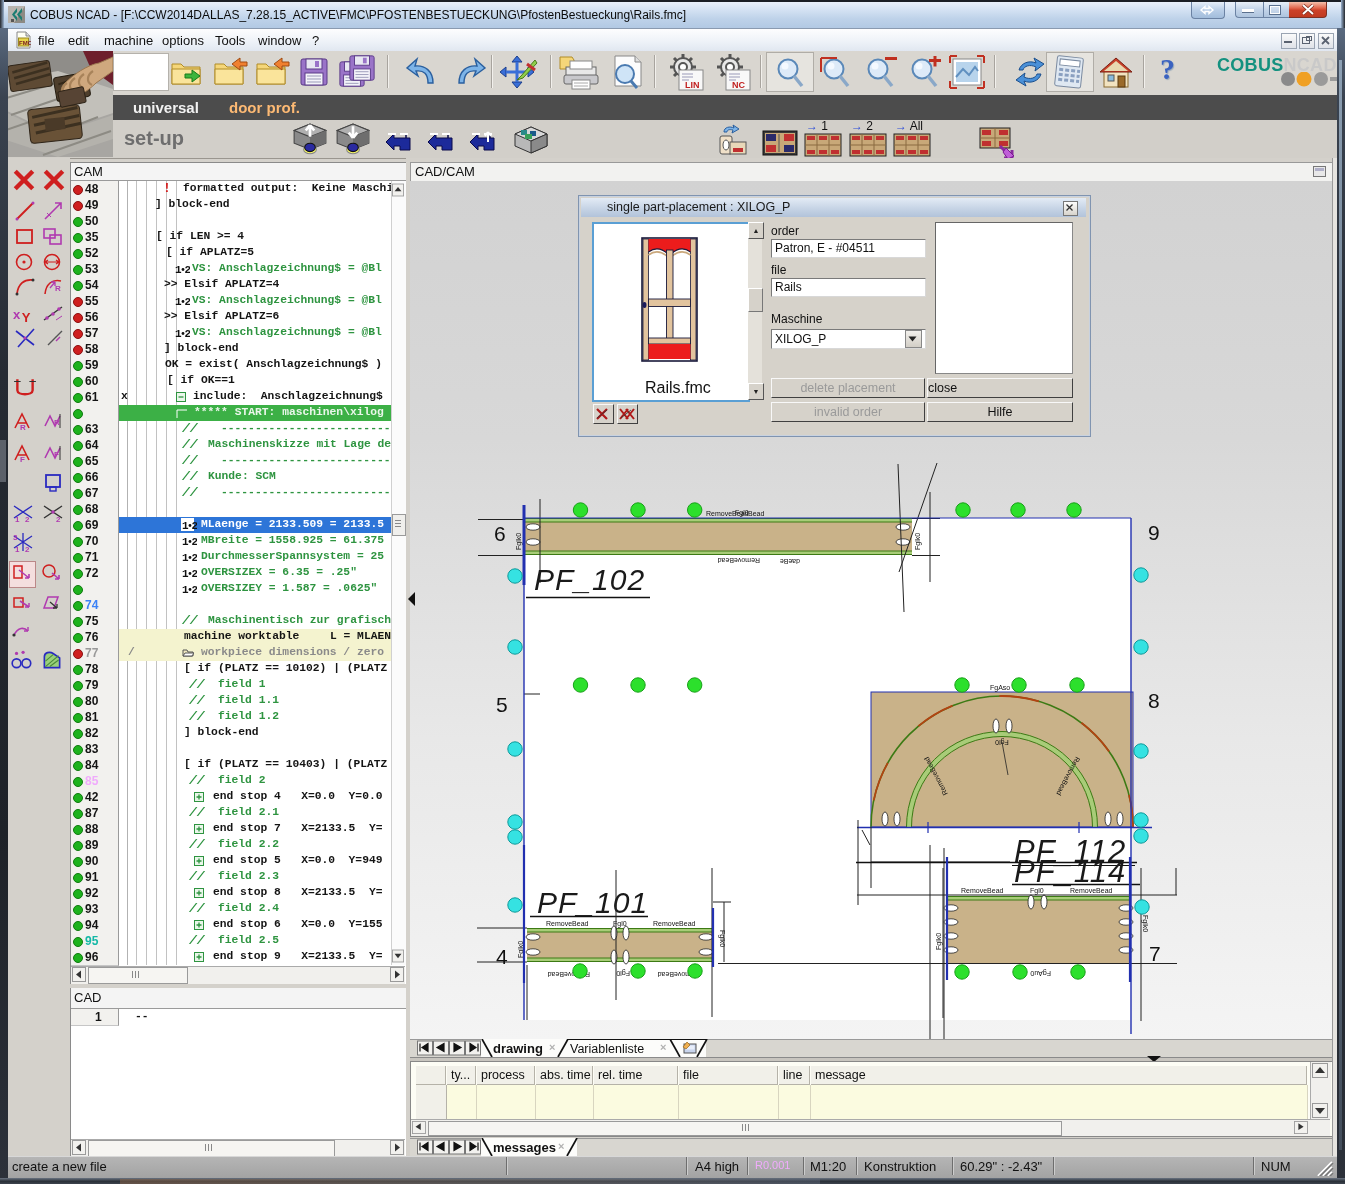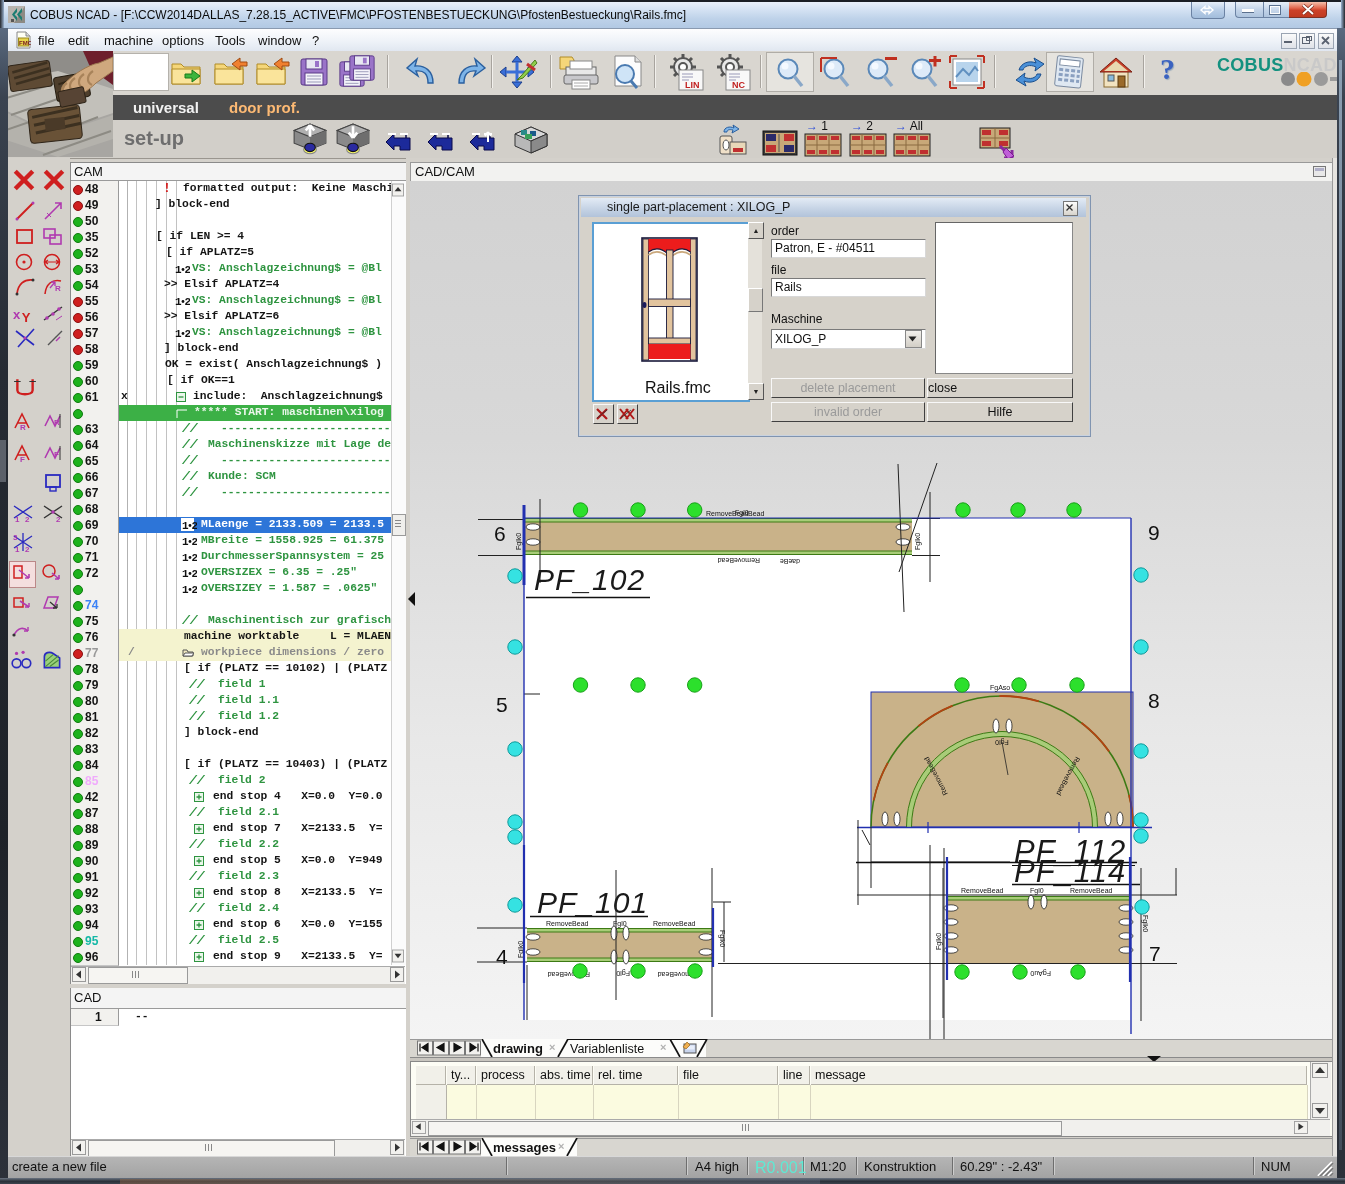--- a/index.html
+++ b/index.html
@@ -1147,21 +1147,21 @@
 <div style="position:absolute;left:12px;top:1159px;font-family:'Liberation Sans',sans-serif;font-size:13px;color:#111">create a new file</div>
 <div style="position:absolute;left:506px;top:1157px;width:178px;height:18px;border-left:1.5px solid #6e6e6e;box-shadow:inset 1px 0 0 #cdcdcd"></div>
 <div style="position:absolute;left:686px;top:1157px;width:59px;height:18px;border-left:1.5px solid #6e6e6e;box-shadow:inset 1px 0 0 #cdcdcd"></div>
 <div style="position:absolute;left:747px;top:1157px;width:54px;height:18px;border-left:1.5px solid #6e6e6e;box-shadow:inset 1px 0 0 #cdcdcd"></div>
 <div style="position:absolute;left:803px;top:1157px;width:51px;height:18px;border-left:1.5px solid #6e6e6e;box-shadow:inset 1px 0 0 #cdcdcd"></div>
 <div style="position:absolute;left:856px;top:1157px;width:94px;height:18px;border-left:1.5px solid #6e6e6e;box-shadow:inset 1px 0 0 #cdcdcd"></div>
 <div style="position:absolute;left:952px;top:1157px;width:99px;height:18px;border-left:1.5px solid #6e6e6e;box-shadow:inset 1px 0 0 #cdcdcd"></div>
 <div style="position:absolute;left:1053px;top:1157px;width:198px;height:18px;border-left:1.5px solid #6e6e6e;box-shadow:inset 1px 0 0 #cdcdcd"></div>
 <div style="position:absolute;left:1253px;top:1157px;width:38px;height:18px;border-left:1.5px solid #6e6e6e;box-shadow:inset 1px 0 0 #cdcdcd"></div>
 <div style="position:absolute;left:695px;top:1159px;font-family:'Liberation Sans',sans-serif;font-size:13px;color:#111">A4 high</div>
-<div style="position:absolute;left:755px;top:1159px;font-family:'Liberation Sans',sans-serif;font-size:16px;color:#5eead4">R0.001</div>
+<div style="position:absolute;left:755px;top:1159px;font-family:'Liberation Sans',sans-serif;font-size:11px;color:#f0abfc">R0.001</div>
 <div style="position:absolute;left:810px;top:1159px;font-family:'Liberation Sans',sans-serif;font-size:13px;color:#111">M1:20</div>
 <div style="position:absolute;left:864px;top:1159px;font-family:'Liberation Sans',sans-serif;font-size:13px;color:#111">Konstruktion</div>
 <div style="position:absolute;left:960px;top:1159px;font-family:'Liberation Sans',sans-serif;font-size:13px;color:#111">60.29" : -2.43"</div>
 <div style="position:absolute;left:1261px;top:1159px;font-family:'Liberation Sans',sans-serif;font-size:13px;color:#111">NUM</div>
 <svg style="position:absolute;left:1312px;top:1160px" width="22" height="16" viewBox="0 0 22 16">
     <path d="M20 2 L6 16 M20 7 L11 16 M20 12 L16 16" stroke="#fff" stroke-width="2"></path>
     <path d="M21 3 L7 17 M21 8 L12 17 M21 13 L17 17" stroke="#777" stroke-width="1.5"></path>
   </svg>
 <div style="position:absolute;left:0;top:28px;width:8px;height:1150px;background:linear-gradient(180deg,#5a6a80 0%,#3a4350 6%,#262b33 30%,#1e2228 70%,#2c313a 100%)"></div>
 <div style="position:absolute;left:0;top:440px;width:6px;height:42px;background:#8a8f99;opacity:0.55"></div>

